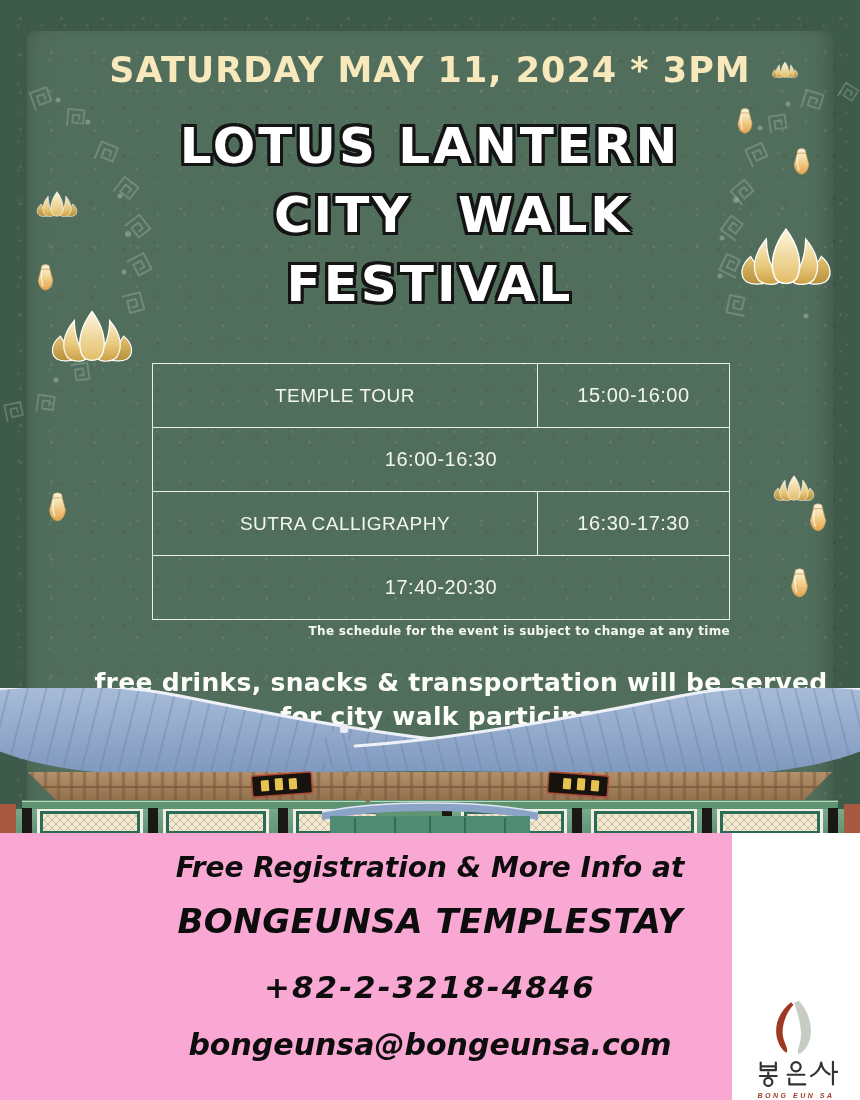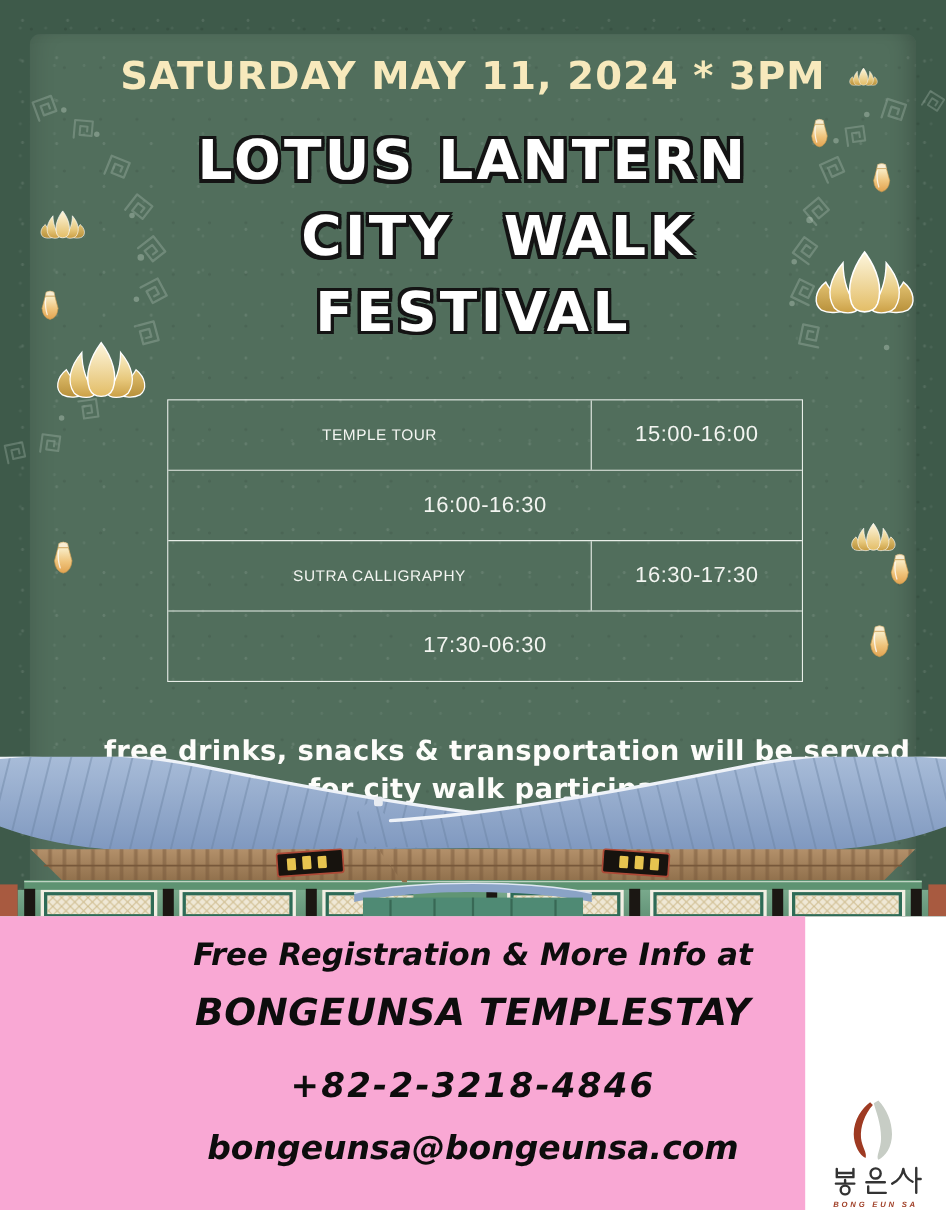--- a/index.html
+++ b/index.html
@@ -51,21 +51,21 @@
   .schedule-table{
     position:absolute;left:152px;top:363px;width:578px;
     border:1.5px solid rgba(245,248,244,0.92);
     box-sizing:border-box;
   }
   .sch-row{display:flex;height:63px;border-bottom:1.5px solid rgba(245,248,244,0.92);}
   .sch-row:last-child{border-bottom:none;}
   .cell-activity{
     width:385px;box-sizing:border-box;border-right:1.5px solid rgba(245,248,244,0.92);
     display:flex;align-items:center;justify-content:center;text-align:center;
-    font-family:"Liberation Sans",sans-serif;font-size:14px;color:#f3f5f1;
+    font-family:"Liberation Sans",sans-serif;font-size:19px;color:#f3f5f1;
     letter-spacing:0.5px;white-space:pre-line;line-height:23px;
   }
   .cell-time{
     flex:1;display:flex;align-items:center;justify-content:center;
     font-family:"Liberation Sans",sans-serif;font-size:20px;color:#f3f5f1;letter-spacing:0.5px;
   }
   .disclaimer{
     position:absolute;left:152px;top:624px;width:578px;text-align:right;
     font-size:12px;font-weight:700;color:#f6f8f4;letter-spacing:0.3px;
   }
@@ -227,23 +227,24 @@
         <div class="cell-time">15:00-16:00</div>
       </div>
       <div class="sch-row">
         <div class="cell-time">16:00-16:30</div>
       </div>
       <div class="sch-row">
         <div class="cell-activity">SUTRA CALLIGRAPHY</div>
         <div class="cell-time">16:30-17:30</div>
       </div>
       <div class="sch-row">
-        <div class="cell-time">17:30-06:30</div>
+        <div class="cell-time">17:40-20:30</div>
       </div>
     </div>
+    <div class="disclaimer">The schedule for the event is subject to change at any time</div>
 
     <div class="perks">
       <div>free drinks, snacks &amp; transportation will be served</div>
       <div>for city walk participants</div>
     </div>
 
     <svg class="temple" viewBox="0 0 860 145" preserveAspectRatio="none">
       <defs>
         <linearGradient id="roofGrad" x1="0" y1="0" x2="0" y2="1">
           <stop offset="0" stop-color="#a9bdd9"></stop>

